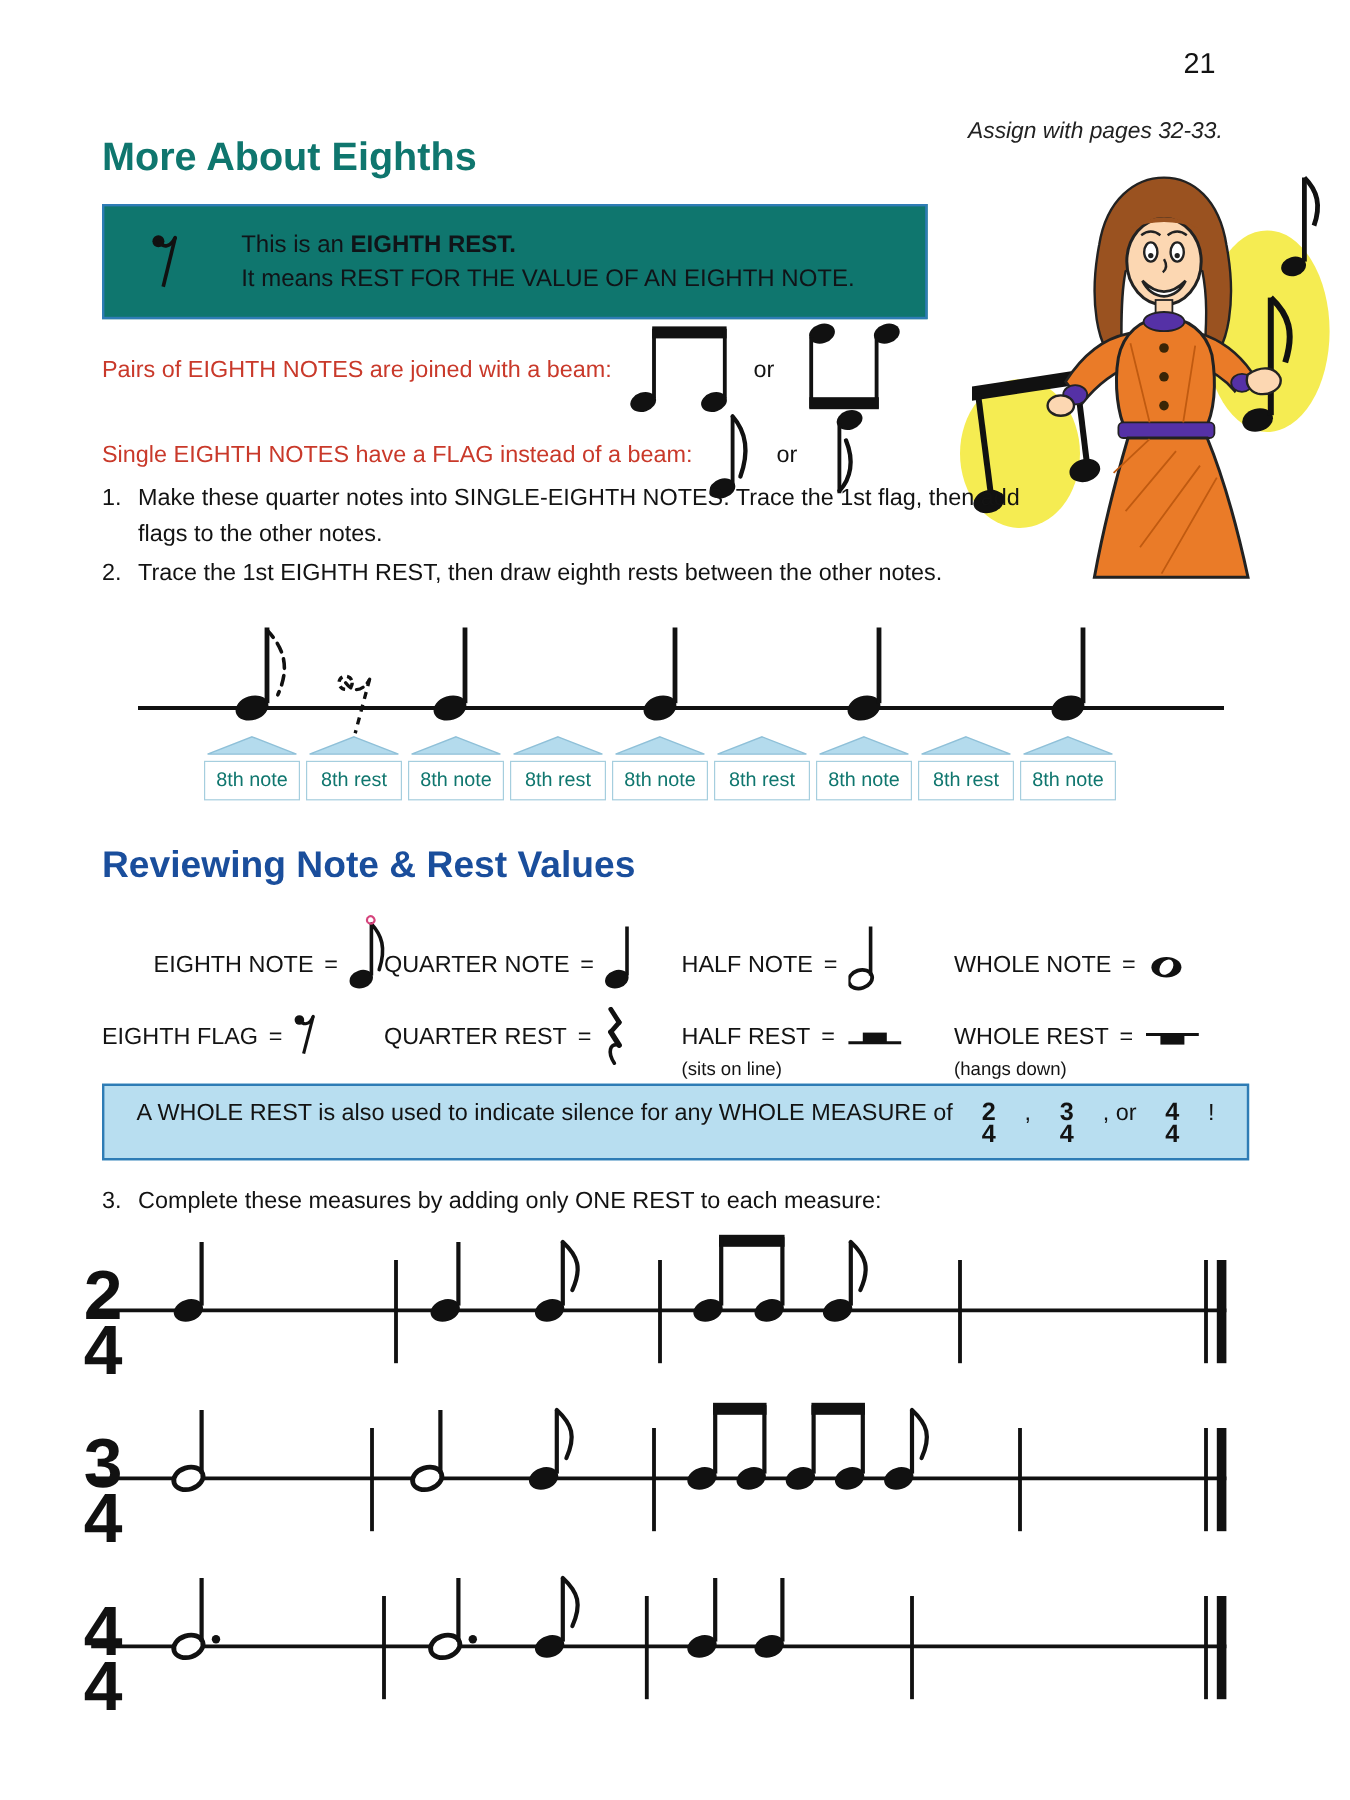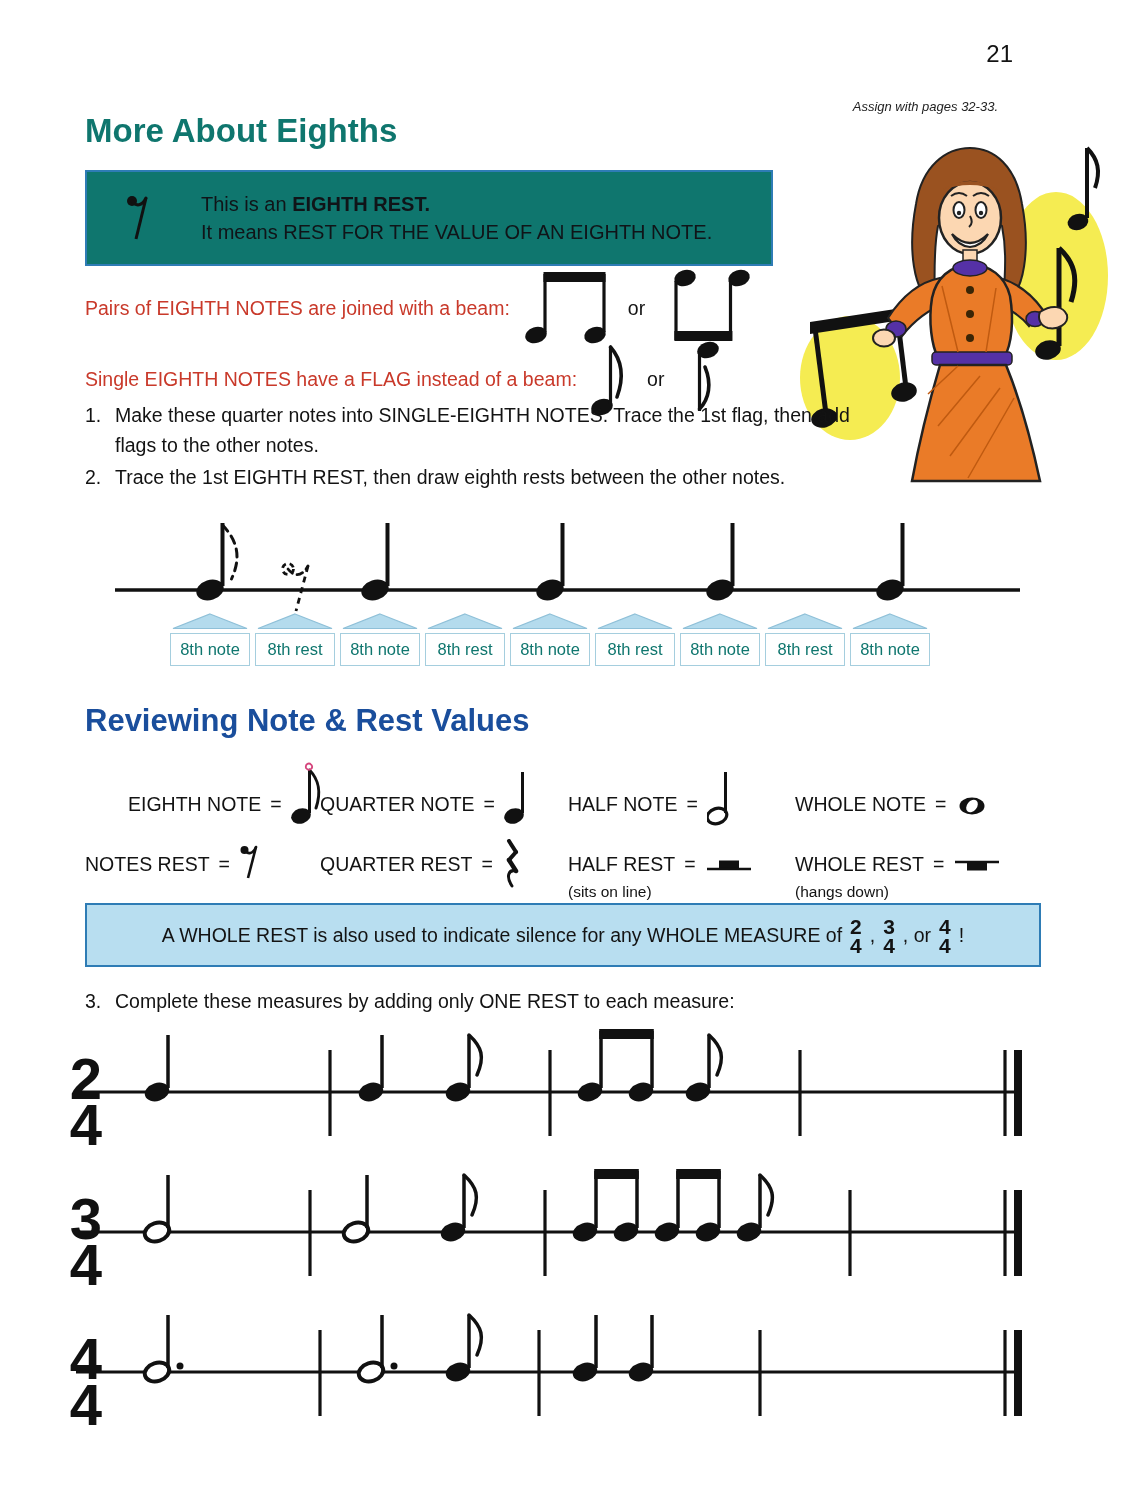--- a/index.html
+++ b/index.html
@@ -2,34 +2,34 @@
 <html><head>
 <meta charset="utf-8">
 <style>
   html,body{margin:0;padding:0;}
   body{
     width:1125px;height:1500px;position:relative;background:#ffffff;
     font-family:"Liberation Sans", sans-serif;color:#131313;overflow:hidden;
   }
   .abs{position:absolute;}
   #page-number{right:112px;top:40px;font-size:24px;}
-  #assign-note{right:127px;top:99px;font-size:13px;font-style:italic;color:#222;}
+  #assign-note{right:106px;top:99px;font-size:19px;font-style:italic;color:#222;}
   h1#main-heading{position:absolute;left:85px;top:112px;margin:0;font-size:33px;font-weight:bold;color:#0f766e;}
   h2#review-heading{position:absolute;left:85px;top:703px;margin:0;font-size:31px;font-weight:bold;color:#1a4e9c;text-align:right;}
   .info-box{
     left:85px;top:170px;width:688px;height:96px;background:#0f766e;
     border:2.5px solid #2e7cb5;box-sizing:border-box;display:flex;align-items:center;
   }
   .info-box .glyph-slot{margin-left:38px;}
   .info-box .info-text{margin-left:46px;font-size:20px;line-height:1.4;color:#101418;}
   #whole-rest-box{
     left:85px;top:903px;width:956px;height:64px;background:#b8def0;
     border:2.5px solid #2e7cb5;box-sizing:border-box;display:flex;align-items:center;justify-content:center;
   }
-  #wrb-content{display:flex;align-items:center;gap:6px;font-size:19.5px;white-space:nowrap;}
+  #wrb-content{display:flex;gap:22px;font-size:19.5px;white-space:nowrap;}
   .frac{display:inline-flex;flex-direction:column;align-items:center;font-weight:bold;font-size:21px;line-height:0.92;margin:0 2px;transform:translateY(1px);}
   .red-line{display:flex;align-items:center;font-size:19.5px;}
   .red-line .red{color:#c9392a;}
   .red-line .or{margin:0 12px;color:#131313;}
   .red-line .glyph-slot{margin-left:14px;display:inline-flex;}
   #pairs-line{left:85px;top:264px;height:88px;}
   #single-line{left:85px;top:337px;height:84px;}
   .instruction{left:85px;display:flex;font-size:19.5px;line-height:1.55;color:#131313;}
   .instruction .num{width:30px;flex:0 0 30px;}
   .instruction .txt{max-width:742px;}
@@ -262,21 +262,21 @@
       <span class="rlabel">WHOLE NOTE</span>
       <span class="req">=</span>
       <svg class="g-wholeNote" width="34" height="22" viewBox="0 0 34 22">
         <ellipse cx="17" cy="11" rx="12.5" ry="8.5" fill="#111"></ellipse>
         <ellipse cx="17" cy="11" rx="5" ry="7" fill="#fff" transform="rotate(38 17 11)"></ellipse>
       </svg>
     </div>
   </div>
 <div id="review-rests-row">
     <div class="review-item" style="left: 85px; top: 832px; height: 50px;">
-      <span class="rlabel">NOTES REST</span>
+      <span class="rlabel">EIGHTH FLAG</span>
       <span class="req">=</span>
       <svg class="g-eighthRest" width="24" height="40" viewBox="0 0 24 40">
         <circle cx="5.5" cy="9" r="4" fill="#111"></circle>
         <path d="M5.5,9 C9,14 14,13 17,6" stroke="#111" stroke-width="2.6" fill="none" stroke-linecap="round"></path>
         <line x1="17" y1="6" x2="9" y2="37" stroke="#111" stroke-width="2.6"></line>
       </svg>
     </div>
     <div class="review-item" style="left: 320px; top: 832px; height: 50px;">
       <span class="rlabel">QUARTER REST</span>
       <span class="req">=</span>

